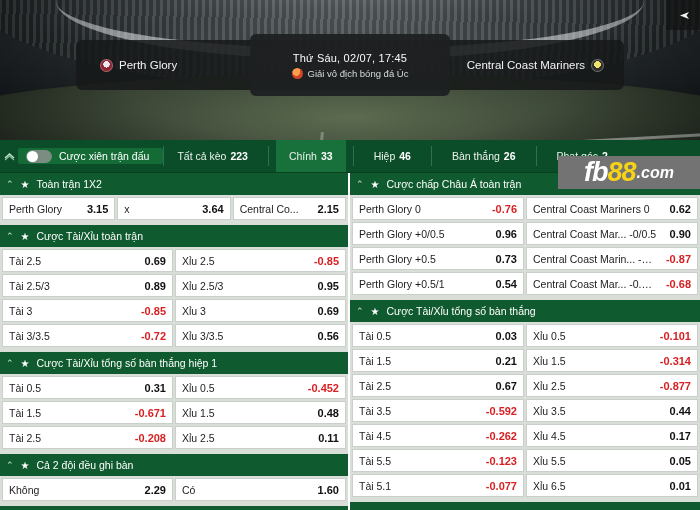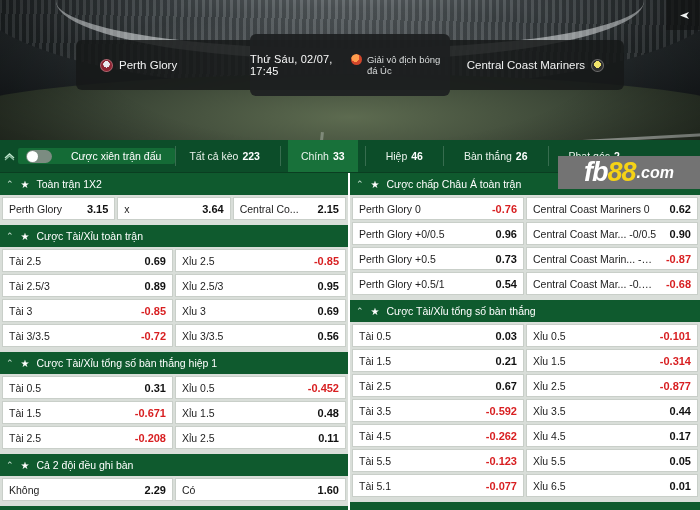--- a/index.html
+++ b/index.html
@@ -88,21 +88,21 @@
     flex: 0 0 auto;
     border: 1px solid rgba(255,255,255,.3);
   }
   .crest.home { background: radial-gradient(circle at 50% 40%, #e9e9ef 0 36%, #8e2433 38% 100%); }
   .crest.away { background: radial-gradient(circle at 50% 40%, #f0e36a 0 38%, #2f2f2f 40% 100%); }
   .centerinfo {
     position: absolute; left: 50%; top: -6px; transform: translateX(-50%);
     width: 200px; height: 62px;
     background: rgba(30,32,33,.94);
     border-radius: 6px;
-    display: flex; flex-direction: row; align-items: center; justify-content: center;
+    display: flex; flex-direction: column; align-items: center; justify-content: center;
     gap: 4px;
   }
   .kickoff { color: #fafafa; font-size: 11px; letter-spacing: .2px; }
   .league { display: flex; align-items: flex-start; gap: 5px; color: #d9dcdc; font-size: 9.5px; }
   .ball {
     width: 11px; height: 11px; border-radius: 50%;
     background: radial-gradient(circle at 40% 35%, #ff9d4d 0 40%, #d1452a 42% 100%);
     flex: 0 0 auto;
   }
 
@@ -112,21 +112,21 @@
     height: 33px;
     background: #0c4d29;
     display: flex; align-items: stretch;
     border-bottom: 1px solid #0a3e21;
   }
   .nav-collapse {
     width: 18px; display: flex; align-items: center; justify-content: center;
     color: #bfe6cd; font-size: 11px; cursor: pointer;
   }
   .parlay {
-    display: flex; align-items: center; gap: 19px;
+    display: flex; align-items: center; gap: 7px;
     padding: 0 14px 0 8px;
     background: #146b36;
     color: #ffffff; font-size: 10.5px; white-space: nowrap;
     cursor: pointer;
     margin: 8px 0;
     border-radius: 2px;
   }
   .toggle {
     width: 26px; height: 13px; border-radius: 7px;
     background: #7b8c81;

